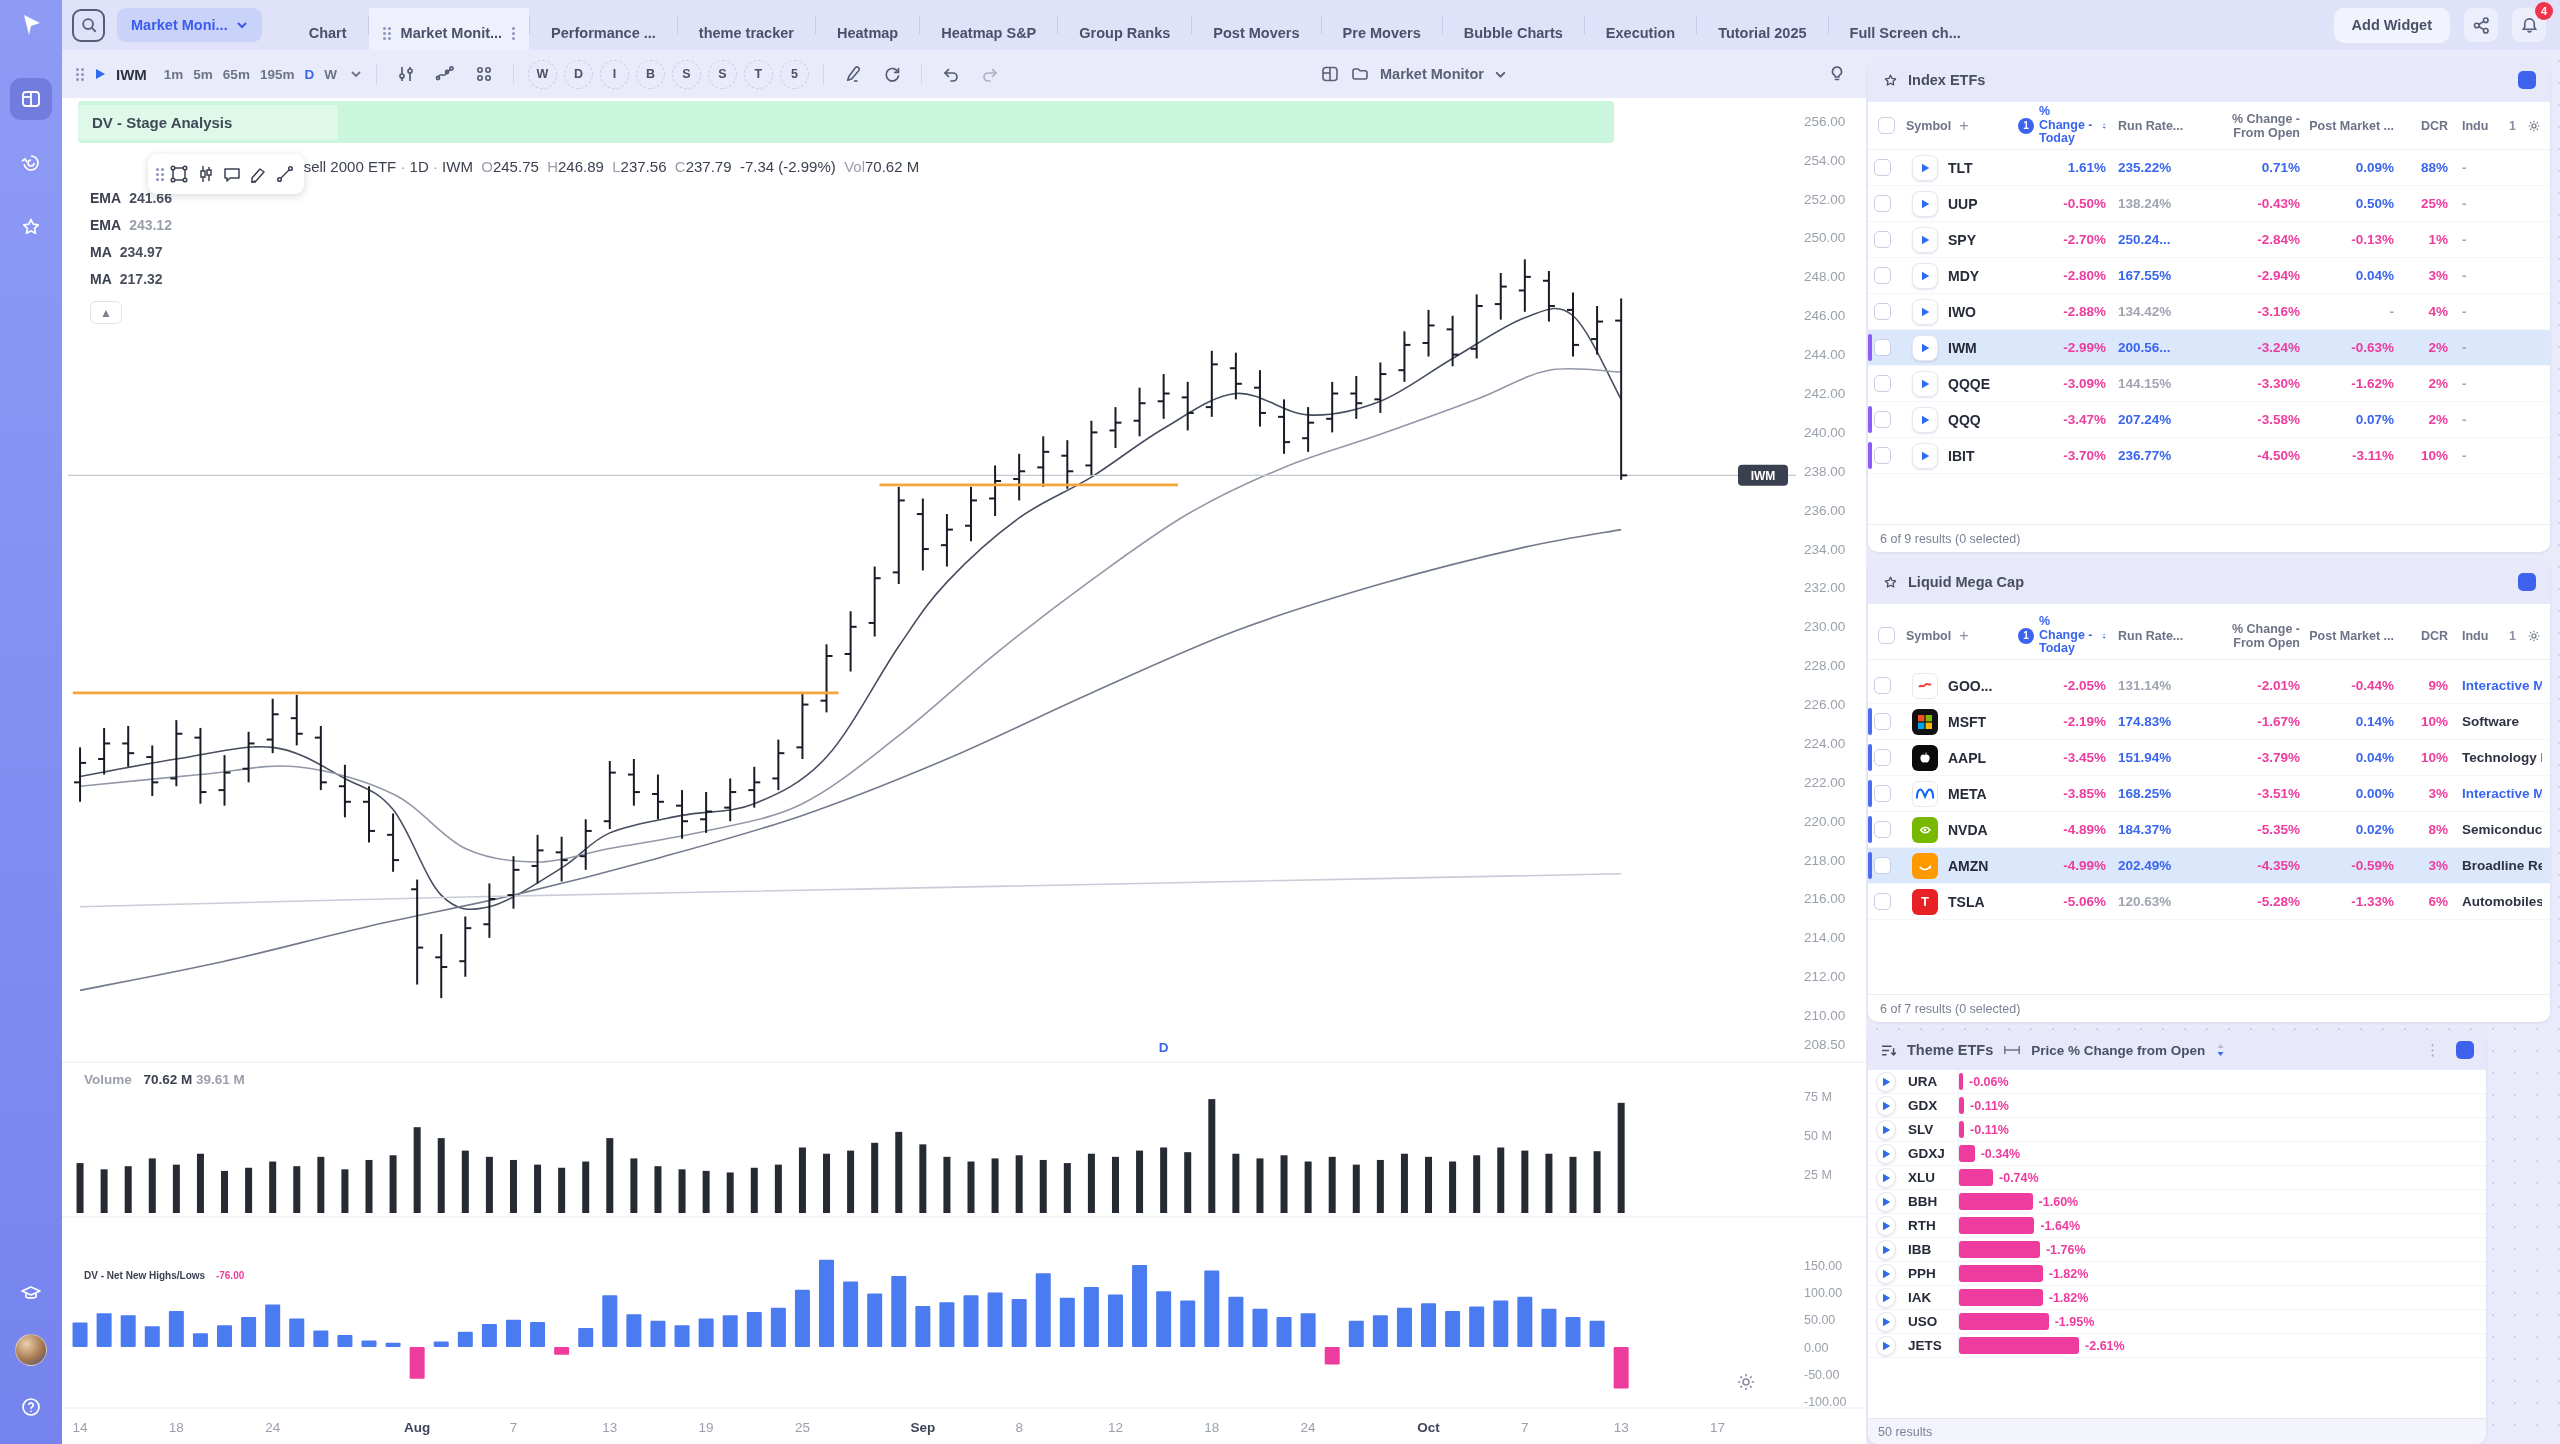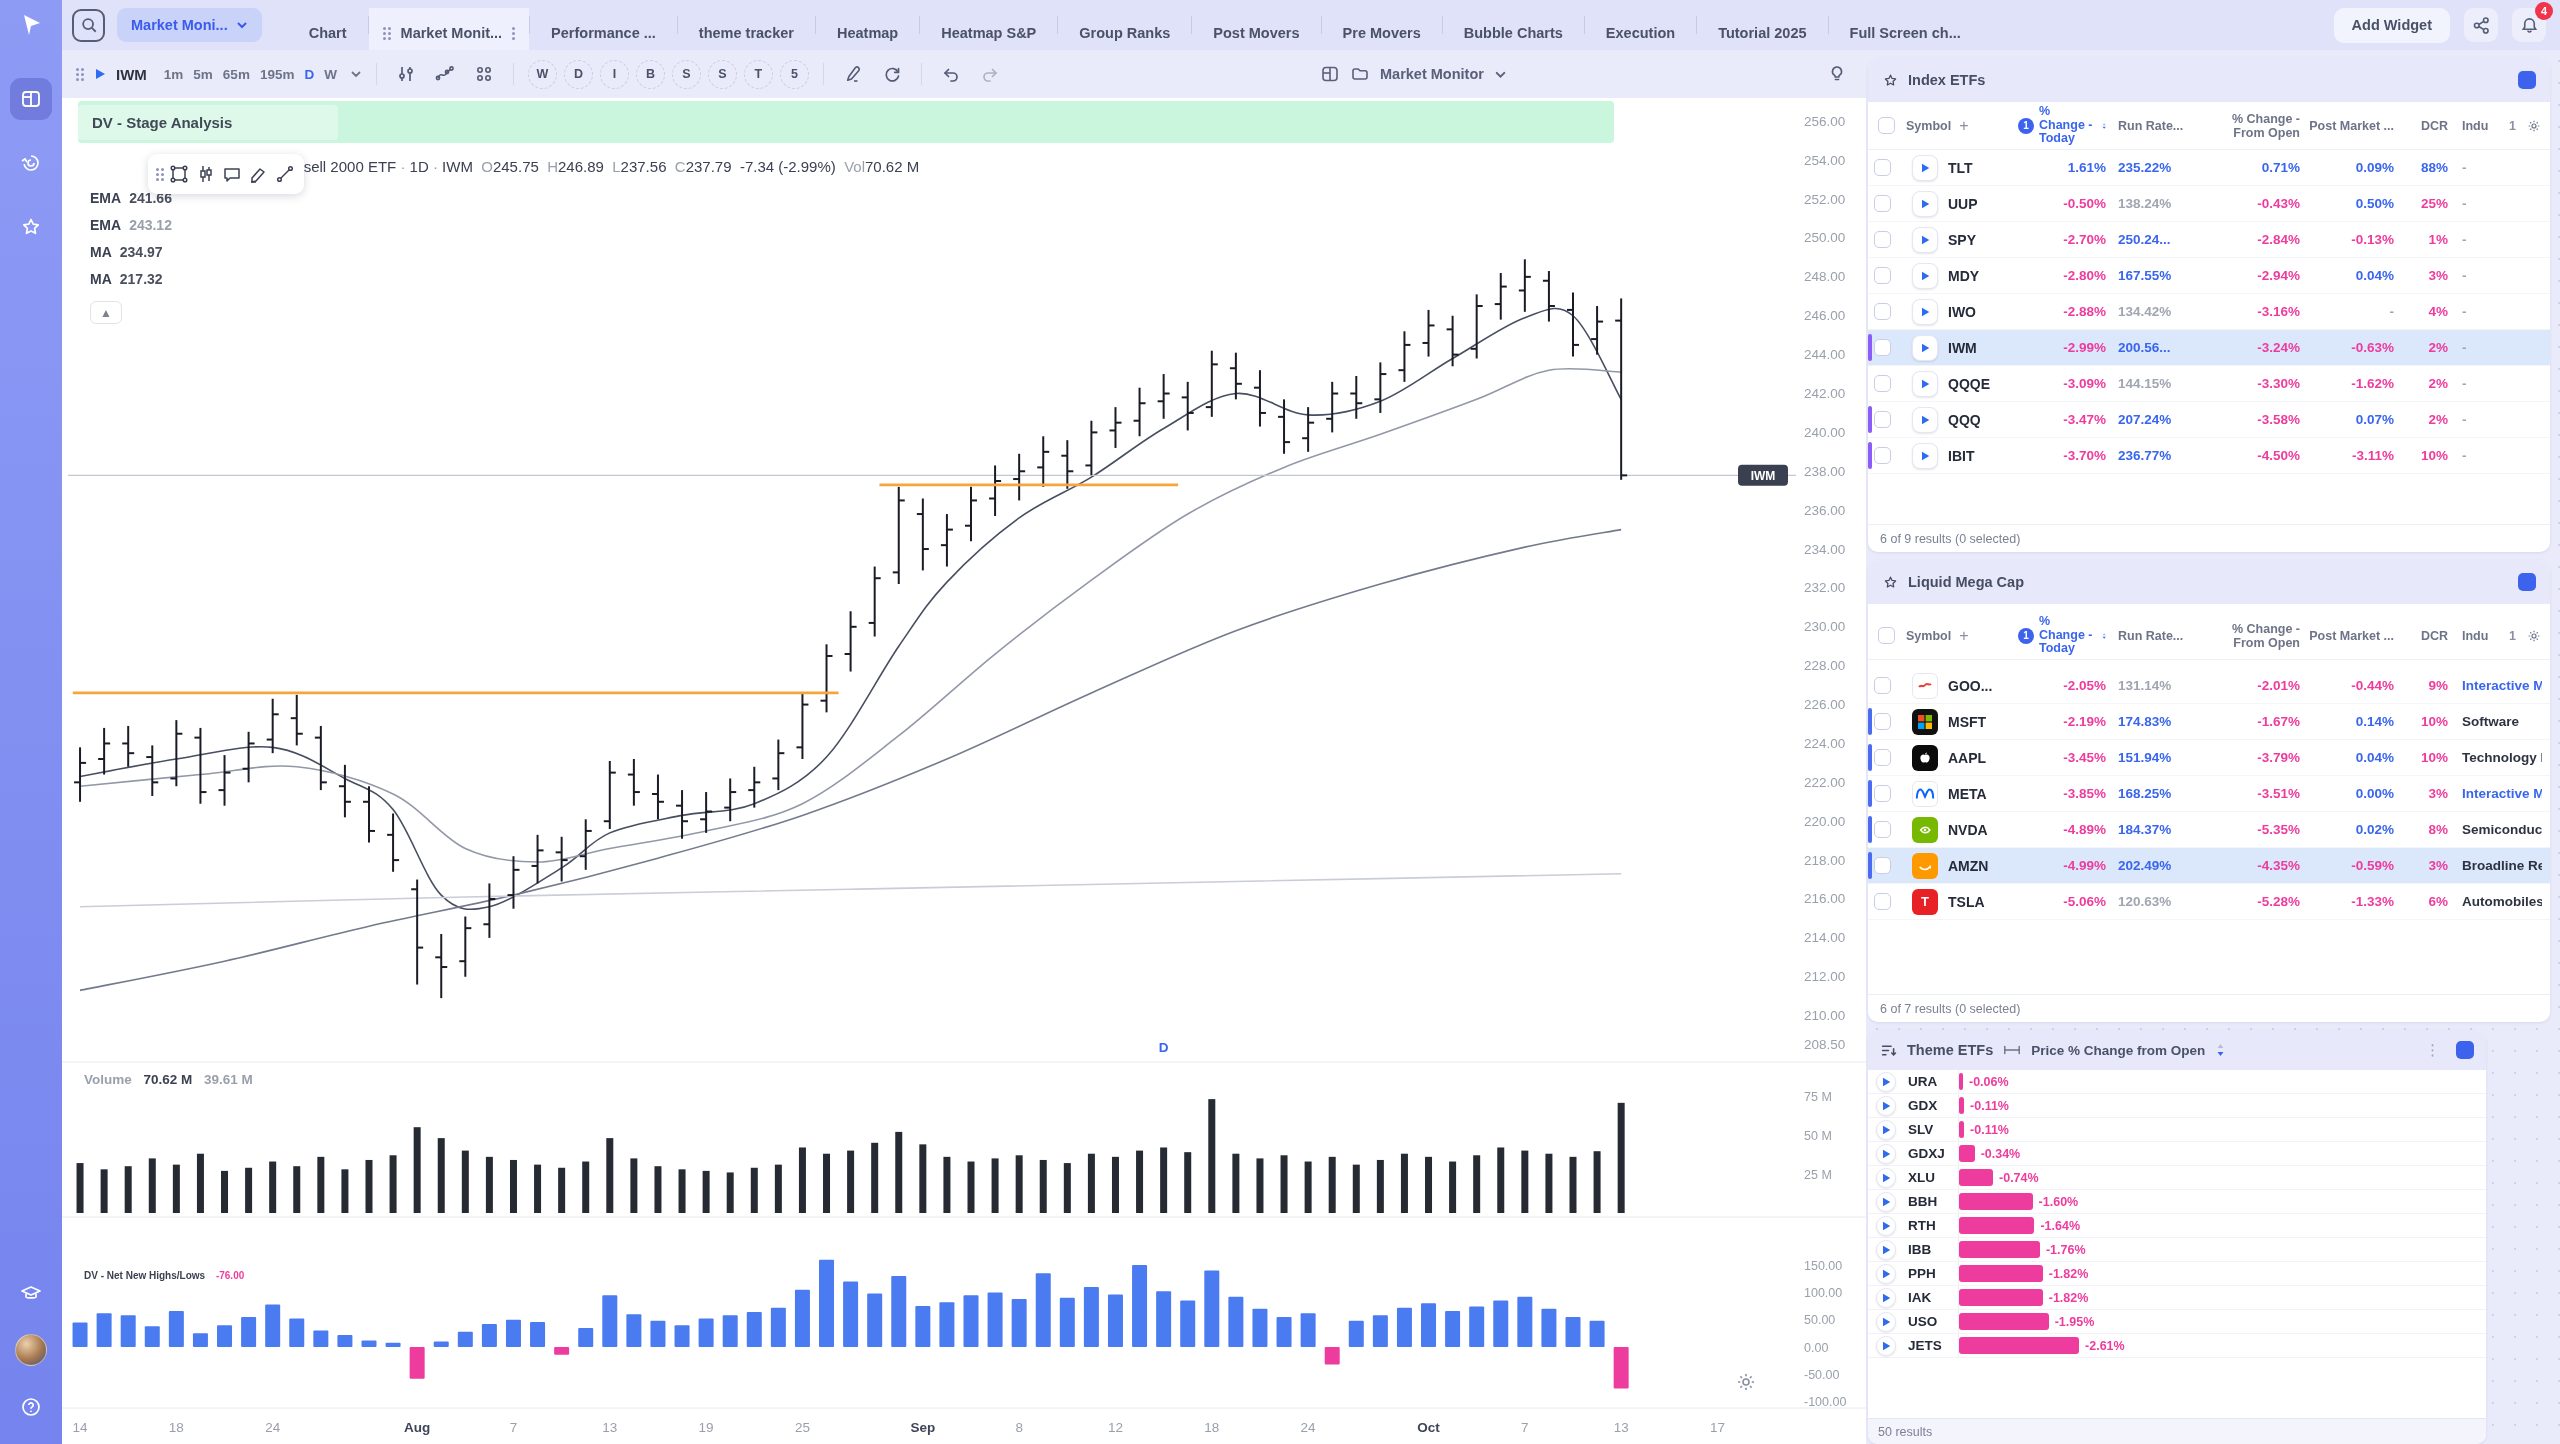--- a/index.html
+++ b/index.html
@@ -800,21 +800,21 @@
               <div class="legend-row" style="top: 92px;"><span>EMA</span><span class="val" style="color:#4a4f5e">241.66</span></div>
               <div class="legend-row" style="top: 119px;"><span>EMA</span><span class="val" style="color:#9aa0ab">243.12</span></div>
               <div class="legend-row" style="top: 146px;"><span>MA</span><span class="val" style="color:#4a4f5e">234.97</span></div>
               <div class="legend-row" style="top: 173px;"><span>MA</span><span class="val" style="color:#4a4f5e">217.32</span></div>
             </div>
           <div class="collapse-btn">▲</div>
 
           <div class="vol-legend">
             <span class="g">Volume</span>
             <span style="margin-left:8px;">70.62 M</span>
-            <span class="g" style="margin-left:8px;">39.61 M</span>
+            <span class="g" style="">39.61 M</span>
           </div>
           <div class="nnhl-legend">
             <span>DV - Net New Highs/Lows</span>
             <span class="neg">-76.00</span>
           </div>
           <div class="chart-gear">
             <svg width="24" height="24" viewBox="0 0 24 24" fill="none" stroke="#8a90a2" stroke-width="1.6">
                 <circle cx="12" cy="12" r="3"></circle>
                 <path d="M12 4v2.2M12 17.8V20M4 12h2.2M17.8 12H20M6.4 6.4l1.6 1.6M16 16l1.6 1.6M17.6 6.4L16 8M8 16l-1.6 1.6"></path>
               </svg>

